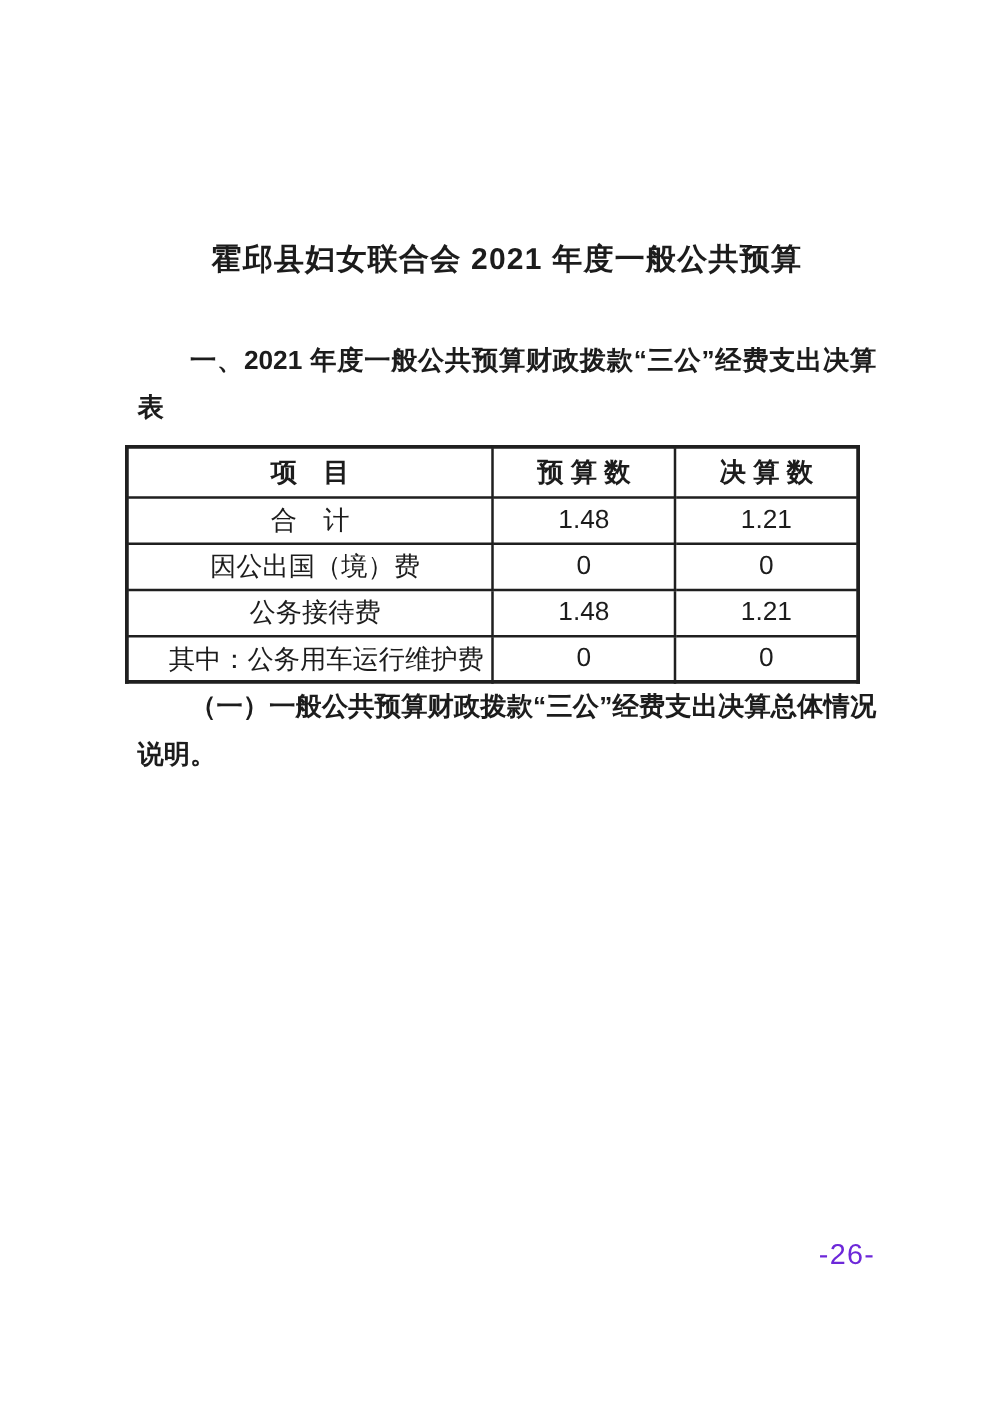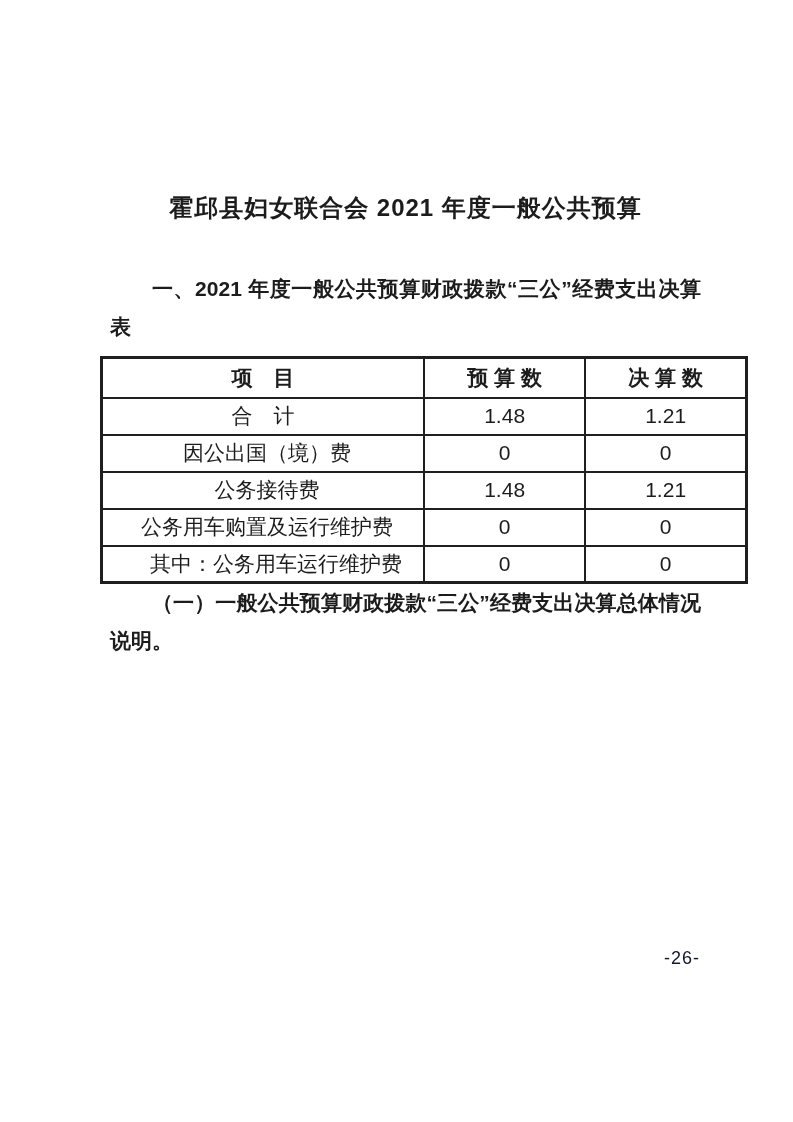--- a/index.html
+++ b/index.html
@@ -37,21 +37,21 @@
   .unit-line {
     margin-top: 4px;
     text-align: right;
     font-size: 20px;
     line-height: 30px;
     padding-right: 4px;
   }
   table.budget-table {
     margin-top: 10px;
     margin-left: -10px;
-    width: 648px;
+    width: 588px;
     border-collapse: collapse;
     border: 3px solid #1f1f1f;
     table-layout: fixed;
   }
   table.budget-table td, table.budget-table th {
     border: 2px solid #1f1f1f;
     height: 37px;
     font-size: 21px;
     font-weight: normal;
     padding: 0 4px;
@@ -80,23 +80,23 @@
   }
   .body-paragraph {
     line-height: 38px;
     text-indent: 2em;
     text-align: justify;
     letter-spacing: 0.5px;
   }
   .page-number {
     position: absolute;
     right: 93px;
-    top: 948px;
-    font-size: 18px;
-    color: #0f172a;
+    top: 990px;
+    font-size: 23px;
+    color: #6d28d9;
     letter-spacing: 1px;
   }
 </style>
 </head>
 <body>
 
 <div class="page">
   <div class="content">
 
     <div class="doc-title">
@@ -129,25 +129,20 @@
           <td class="cell-left">因公出国（境）费</td>
           <td class="cell-center">0</td>
           <td class="cell-center">0</td>
         </tr>
         <tr>
           <td class="cell-left">公务接待费</td>
           <td class="cell-center">1.48</td>
           <td class="cell-center">1.21</td>
         </tr>
         <tr>
-          <td class="cell-left">公务用车购置及运行维护费</td>
-          <td class="cell-center">0</td>
-          <td class="cell-center">0</td>
-        </tr>
-        <tr>
           <td class="cell-left indent-1">其中：公务用车运行维护费</td>
           <td class="cell-center">0</td>
           <td class="cell-center">0</td>
         </tr>
       </tbody>
     </table>
 
 
     <div class="sub-heading">（一）一般公共预算财政拨款“三公”经费支出决算总体情况说明。</div>
 

